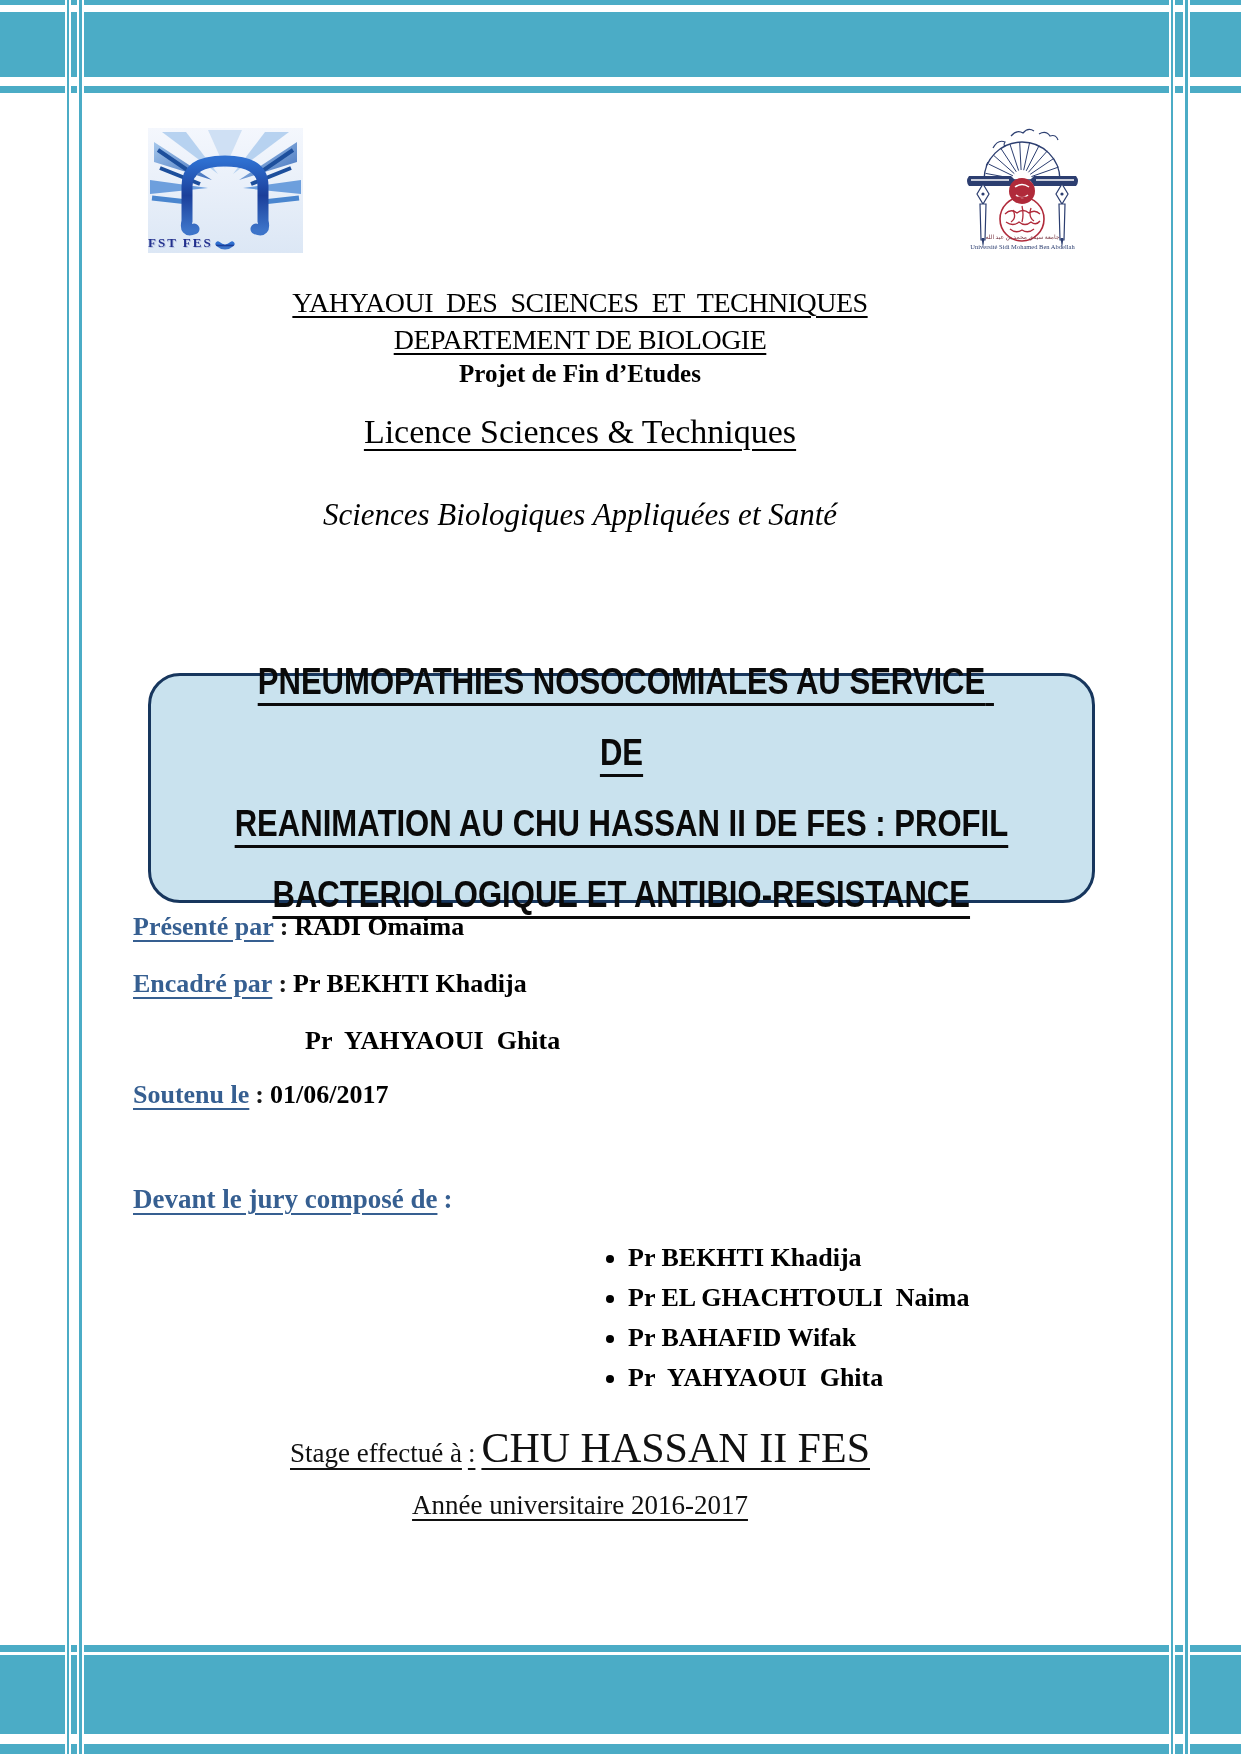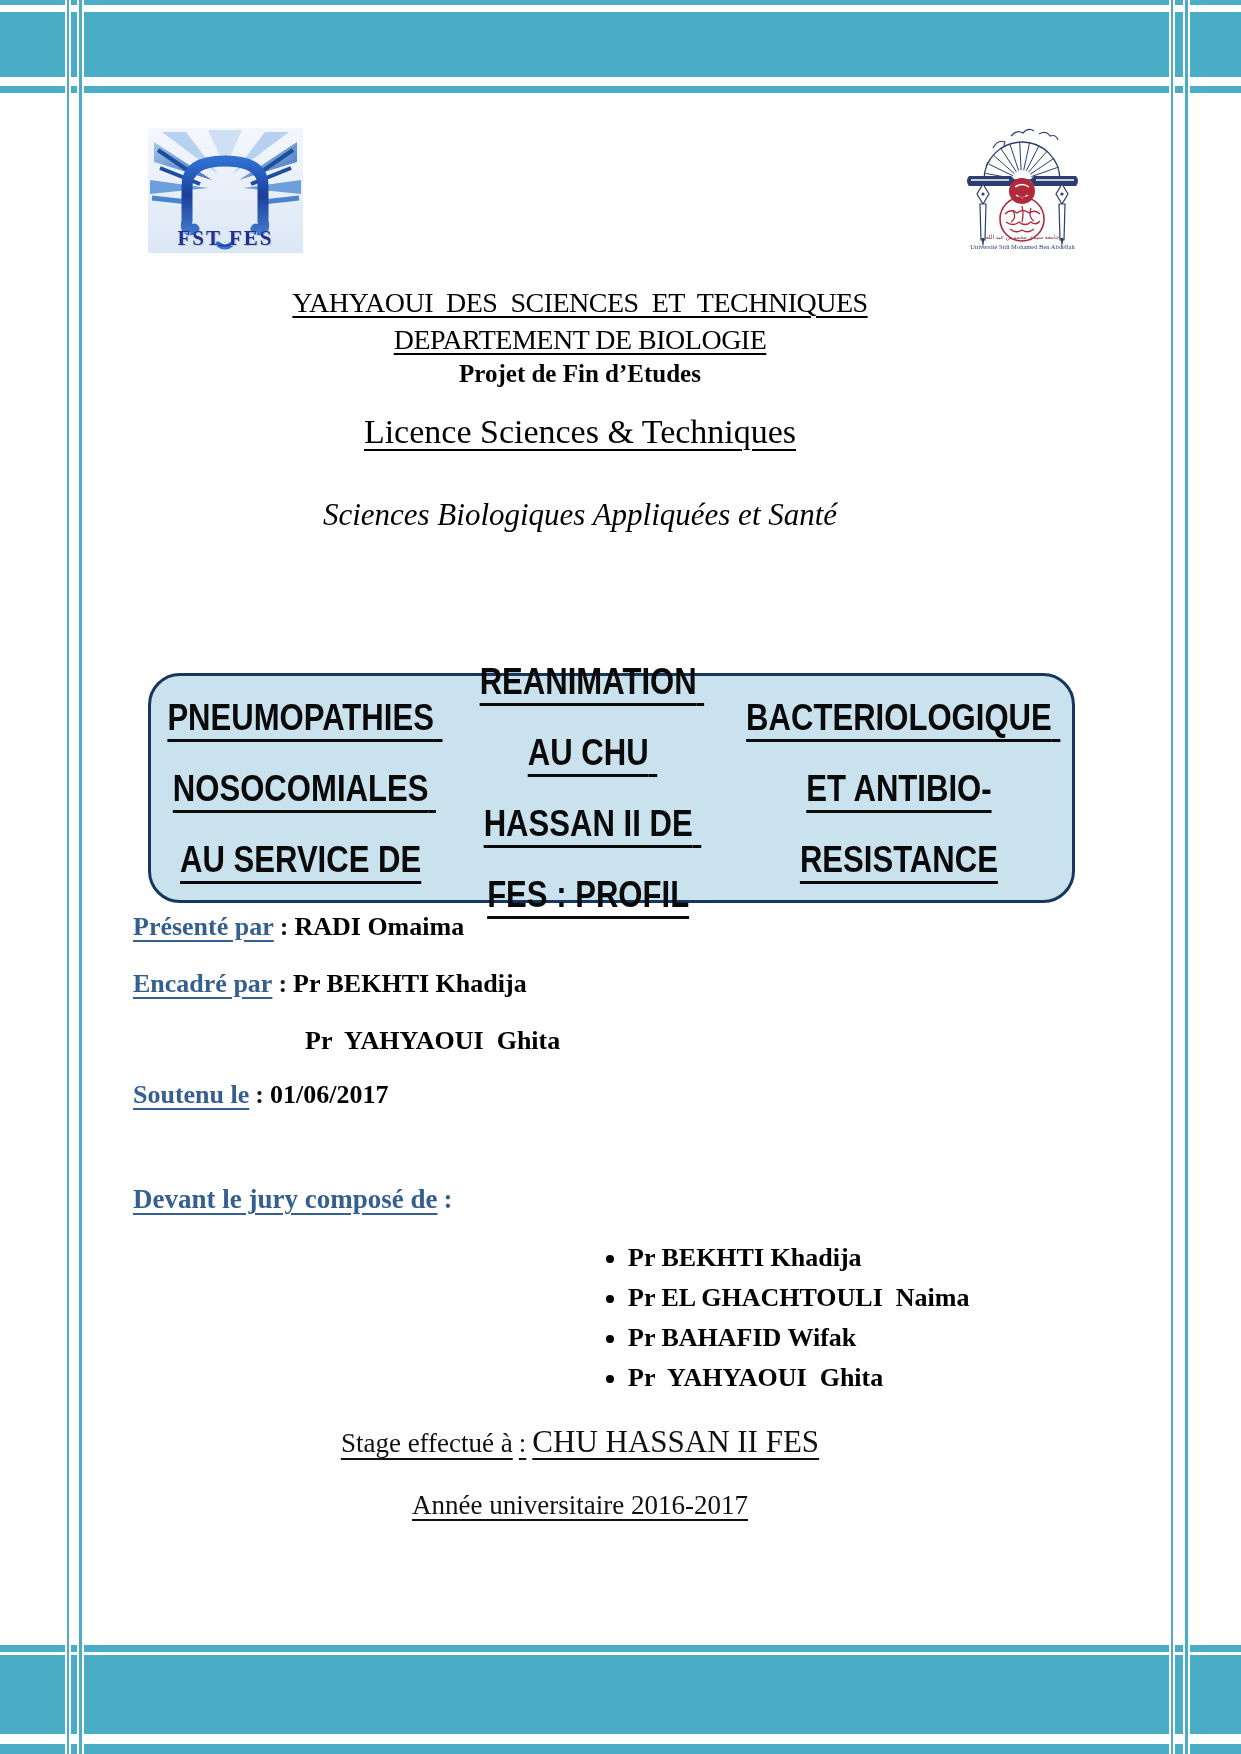--- a/index.html
+++ b/index.html
@@ -16,22 +16,22 @@
   .hb-bot-band{top:1655px;height:79px;}
   .hb-bot-strip2{top:1744px;height:10px;}
   .vline{position:absolute;top:0;height:100%;z-index:5;}
   .vline.thin{width:6px;background:linear-gradient(to right,#fff 0,#fff 2px,#4BACC6 2px,#4BACC6 4px,#fff 4px,#fff 6px);}
   .vline.thick{width:7px;background:linear-gradient(to right,#fff 0,#fff 2px,#4BACC6 2px,#4BACC6 5px,#fff 5px,#fff 7px);}
   .vl-l1{left:65px;}.vl-l2{left:77px;}.vl-r1{left:1169px;}.vl-r2{left:1183px;}
 
   
   .fst-logo{position:absolute;left:148px;top:128px;width:155px;height:125px;z-index:6;}
   .fst-logo svg{display:block;}
-  .fst-caption{position:absolute;left:0;right:0;bottom:2px;text-align:center;
-    font-family:"Liberation Serif",serif;font-weight:bold;font-size:21px;letter-spacing:2px;
+  .fst-caption{position:absolute;left:0;right:0;bottom:2px;
+    font-family:"Liberation Serif",serif;font-weight:bold;font-size:13px;letter-spacing:2px;
     color:#23308d;text-shadow:1px 1px 0 #b9c6e4;}
   .seal{position:absolute;left:955px;top:114px;width:135px;height:150px;z-index:6;}
   .seal-arabic{position:absolute;left:0;right:0;top:120px;text-align:center;font-size:6px;
     color:#7a3b47;letter-spacing:1px;line-height:7px;}
   .seal-caption{position:absolute;left:0;right:0;top:129px;text-align:center;font-size:6.5px;
     color:#2c3e70;line-height:8px;}
 
   
   .colwrap{position:absolute;left:100px;width:960px;text-align:center;z-index:4;}
   .inst{font-size:28px;letter-spacing:-0.5px;text-decoration:underline;
@@ -39,21 +39,21 @@
   .l-inst1{top:250px;}.l-inst2{top:287px;}.l-inst3{top:324px;}
   .project{top:360px;font-size:25px;font-weight:bold;color:#000;}
   .degree{top:413px;font-size:34px;text-decoration:underline;text-decoration-thickness:2px;
           text-underline-offset:6px;color:#000;}
   .program{top:497px;font-size:31px;font-style:italic;color:#000;}
   .abbrev{top:538px;font-size:30px;font-style:italic;color:#000;}
 
   
   .title-box{position:absolute;left:148px;top:673px;width:921px;height:220px;z-index:4;
     background:#C9E2EE;border:3px solid #17365D;border-radius:32px;
-    display:flex;flex-direction:row;justify-content:center;align-items:center;padding:2px 0;}
+    display:flex;flex-direction:column;justify-content:center;align-items:center;padding:2px 10px;}
   .title-line{font-family:"Liberation Sans",sans-serif;font-weight:bold;font-size:37px;
     line-height:71px;color:#0a0a0a;display:block;text-align:center;}
   .title-line .condense{display:inline-block;transform:scaleX(0.84);transform-origin:center;
     text-decoration:underline;text-decoration-thickness:3px;text-underline-offset:9px;}
 
   
   .detail{position:absolute;left:133px;z-index:4;font-size:26px;}
   .lbl{color:#365F91;font-weight:bold;text-decoration:underline;text-decoration-thickness:2px;
        text-underline-offset:5px;margin-top:40px;}
   .sep{color:#1a1a1a;font-weight:bold;padding:0 6px;}
@@ -65,21 +65,21 @@
   .d-juryhead{top:1184px;font-size:27px;}
 
   
   .jury{position:absolute;left:600px;top:1238px;z-index:4;margin:0;padding:0 0 0 28px;
     list-style:disc;font-size:26px;font-weight:bold;color:#000;}
   .jury li{line-height:40px;}
 
   
   .stage{top:1424px;text-decoration:underline;text-decoration-thickness:2px;text-underline-offset:6px;}
   .stage .stage-label{font-size:27px;}
-  .stage .stage-value{font-size:31px;}
+  .stage .stage-value{font-size:42px;}
   .yearline{top:1490px;font-size:27px;text-decoration:underline;text-decoration-thickness:2px;
     text-underline-offset:5px;}
   .abs{position:absolute;}
 </style>
 </head>
 <body>
 
 <div id="page">
 
   <div class="hband hb-top-strip1"></div>

